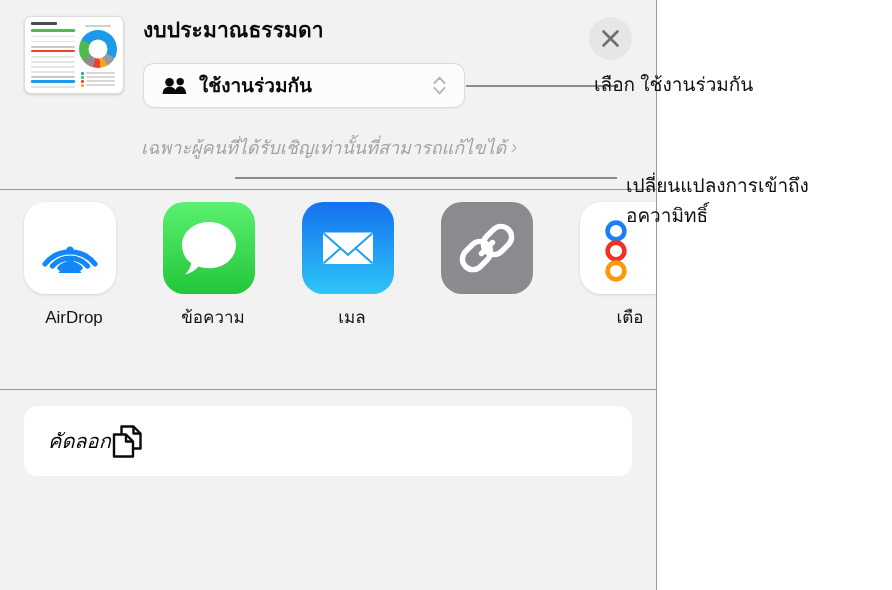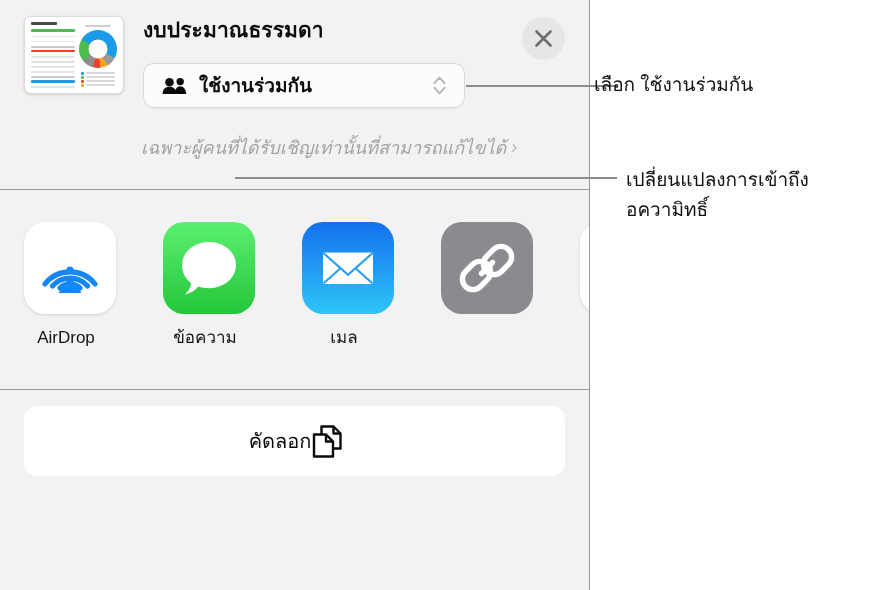--- a/index.html
+++ b/index.html
@@ -17,21 +17,21 @@
     width: 892px;
     height: 590px;
     background: #ffffff;
   }
 
   
   #share-panel {
     position: absolute;
     left: 0;
     top: 0;
-    width: 590px;
+    width: 657px;
     height: 590px;
     background: #f2f2f2;
     border-right: 1.5px solid #9a9a9a;
     overflow: hidden;
   }
 
   
   .header-sec {
     position: relative;
     height: 190px;
@@ -187,23 +187,22 @@
     display: flex;
     align-items: flex-start;
     padding: 12px 0 0 24px;
     gap: 47px;
   }
   .app-item {
     width: 92px;
     flex-shrink: 0;
     display: flex;
     flex-direction: column;
-    align-items: flex-end;
+    align-items: flex-start;
     cursor: pointer;
-    margin-top: 20px;
   }
   .app-tile {
     width: 92px; height: 92px;
     border-radius: 21px;
     display: flex; align-items: center; justify-content: center;
     overflow: hidden;
     position: relative;
   }
   .app-tile.shadowed { box-shadow: 0 1px 3px rgba(0,0,0,0.13); }
   .app-label {
@@ -219,24 +218,25 @@
   .actions-sec {
     padding: 16px 24px 0 24px;
     background: #f2f2f2;
   }
   .action-row {
     background: #ffffff;
     border-radius: 13px;
     height: 70px;
     display: flex;
     align-items: center;
-    justify-content: center;
+    justify-content: flex-start;
     padding: 0 20px 0 24px;
     margin-bottom: 12px;
     cursor: pointer;
+    font-style: italic;
   }
   .action-label {
     font-size: 20px;
     color: #0a0a0a;
     line-height: 28px;
   }
   .action-icon { display: flex; align-items: center; }
 
   
   .callout-text {
@@ -422,18 +422,18 @@
   </div>
 
   <div class="leader" style="left:466px; top:85px; width:151px;"></div>
 
   <div class="callout-text" style="left:594px; top:70px; width:266px;">
     <div>เลือก ใช้งานร่วมกัน</div>
   </div>
 
   <div class="leader" style="left:235px; top:177px; width:382px;"></div>
 
-  <div class="callout-text" style="left:626px; top:165px; width:266px;">
+  <div class="callout-text" style="left:626px; top:171px; width:266px;">
     <div>เปลี่ยนแปลงการเข้าถึง</div>
     <div>อความิทธิ์</div>
   </div>
 
 </div>
 
 </body></html>

